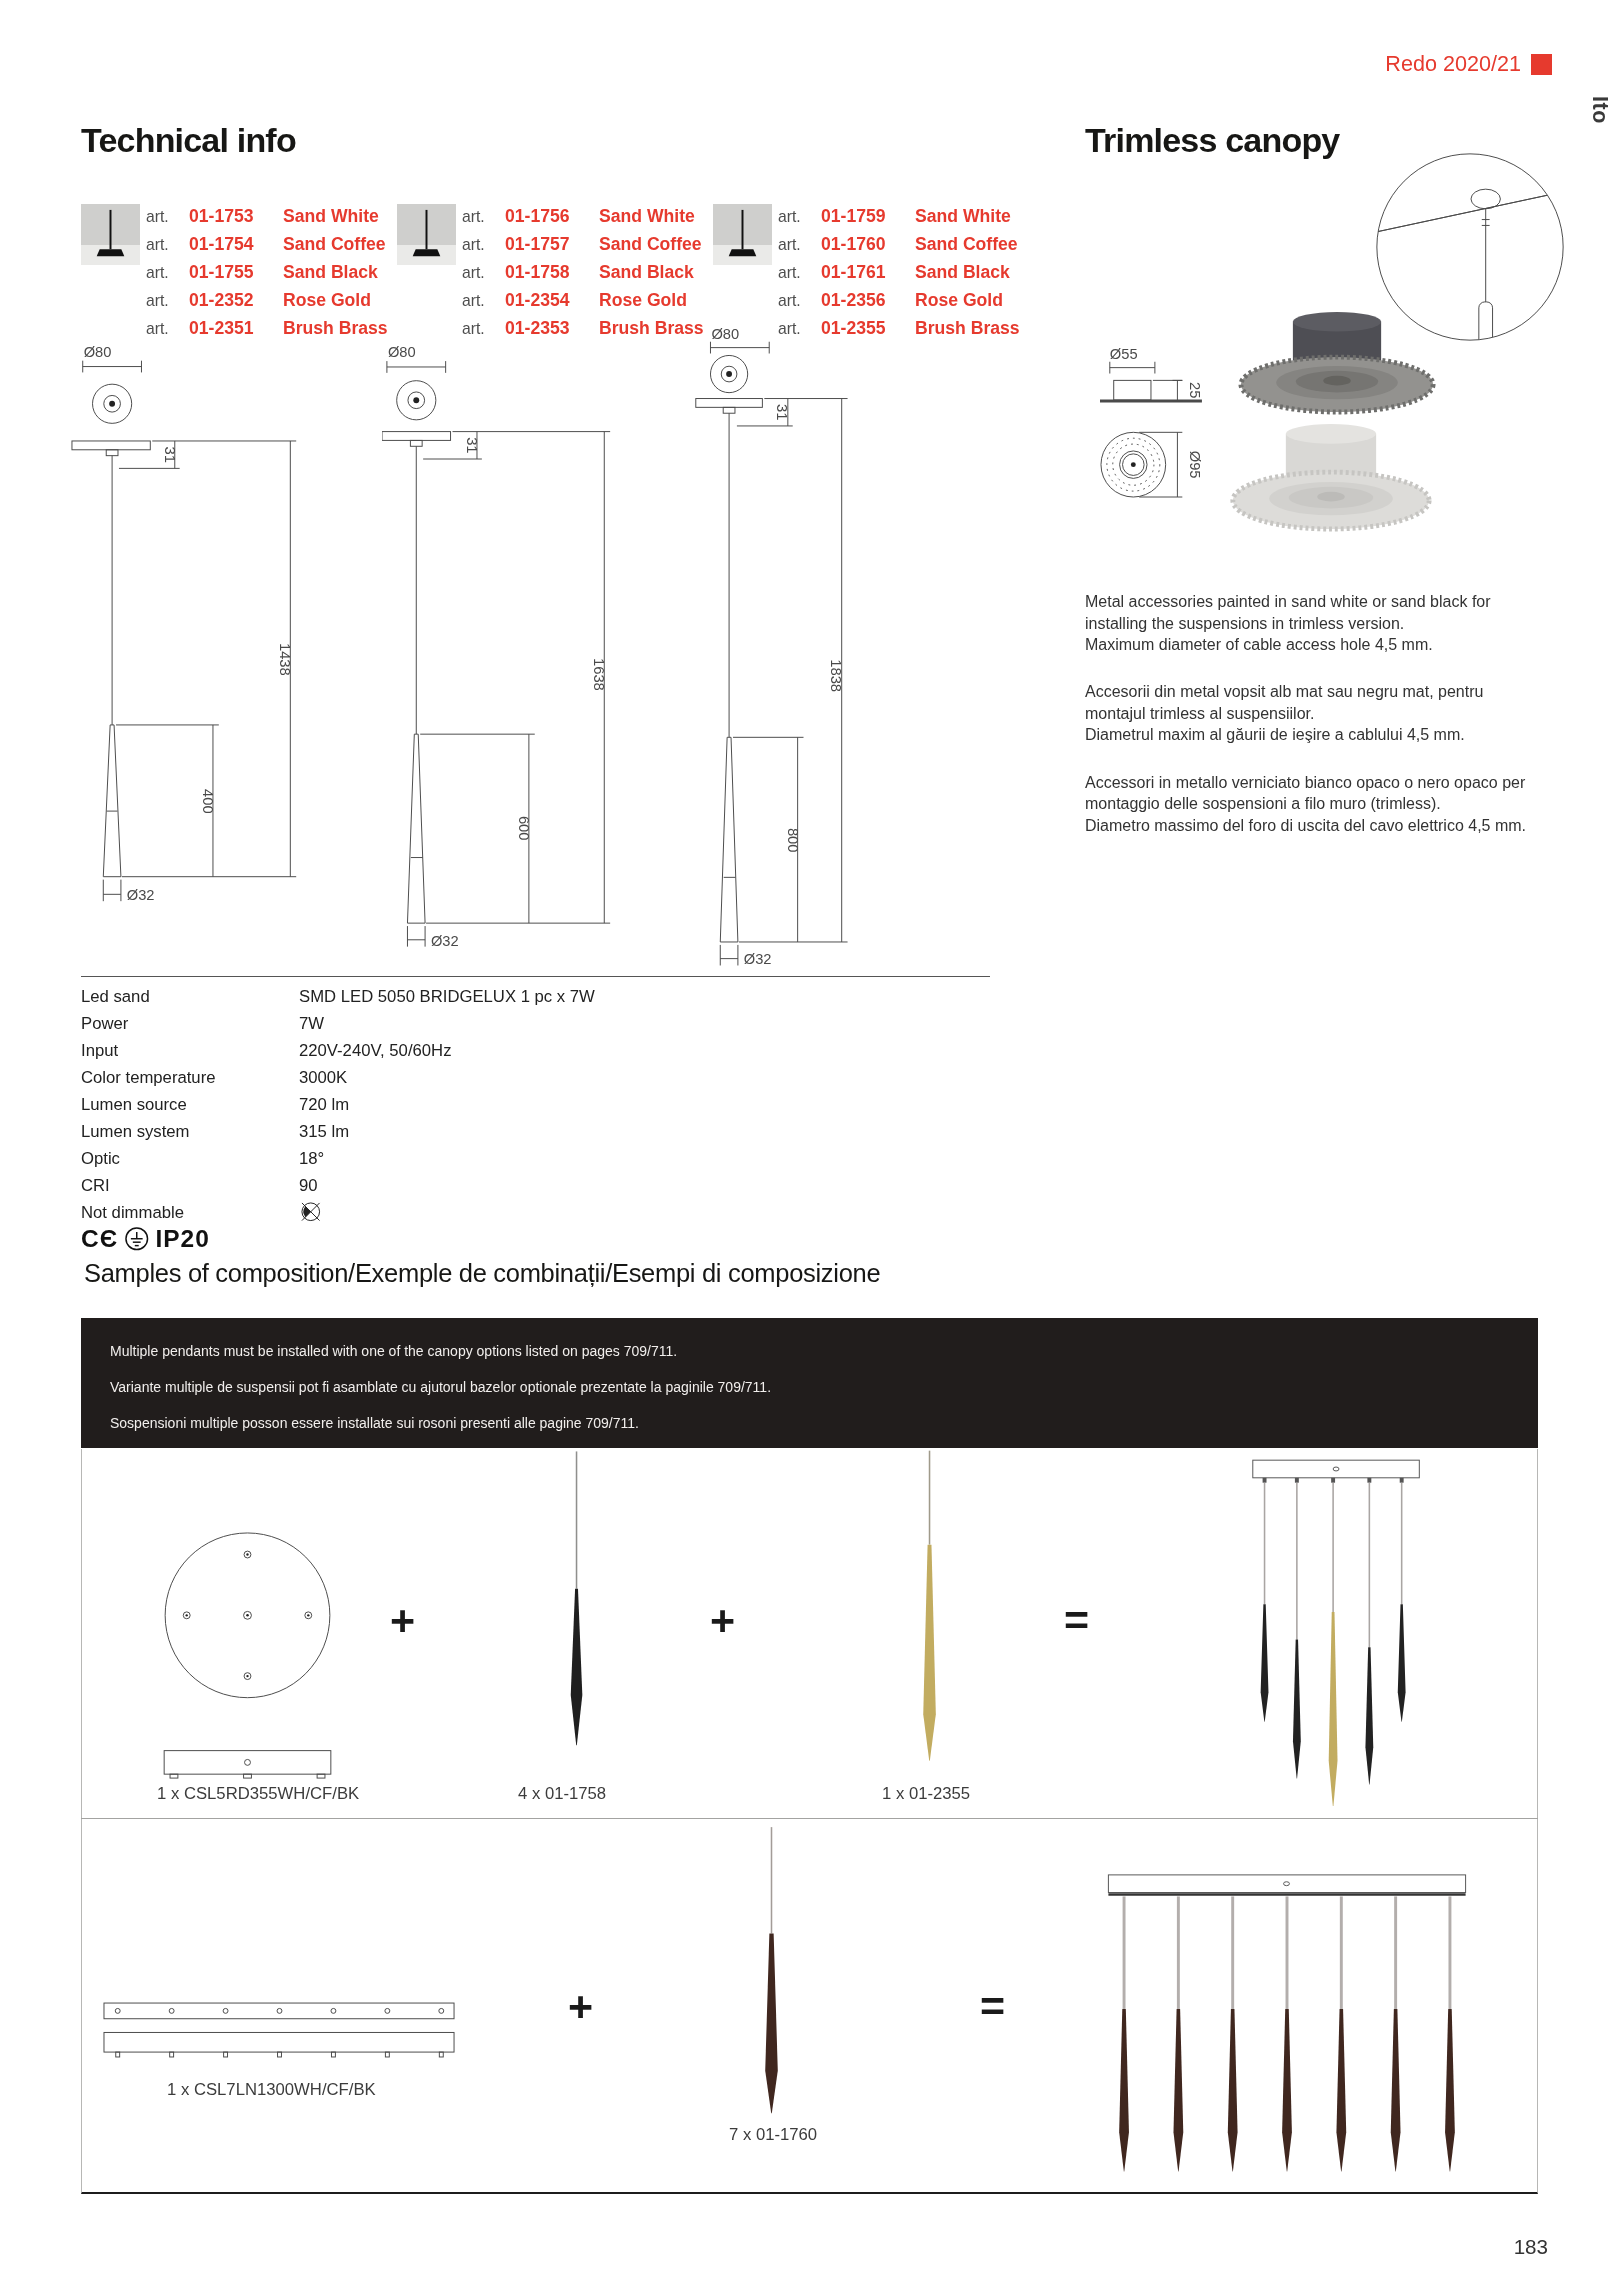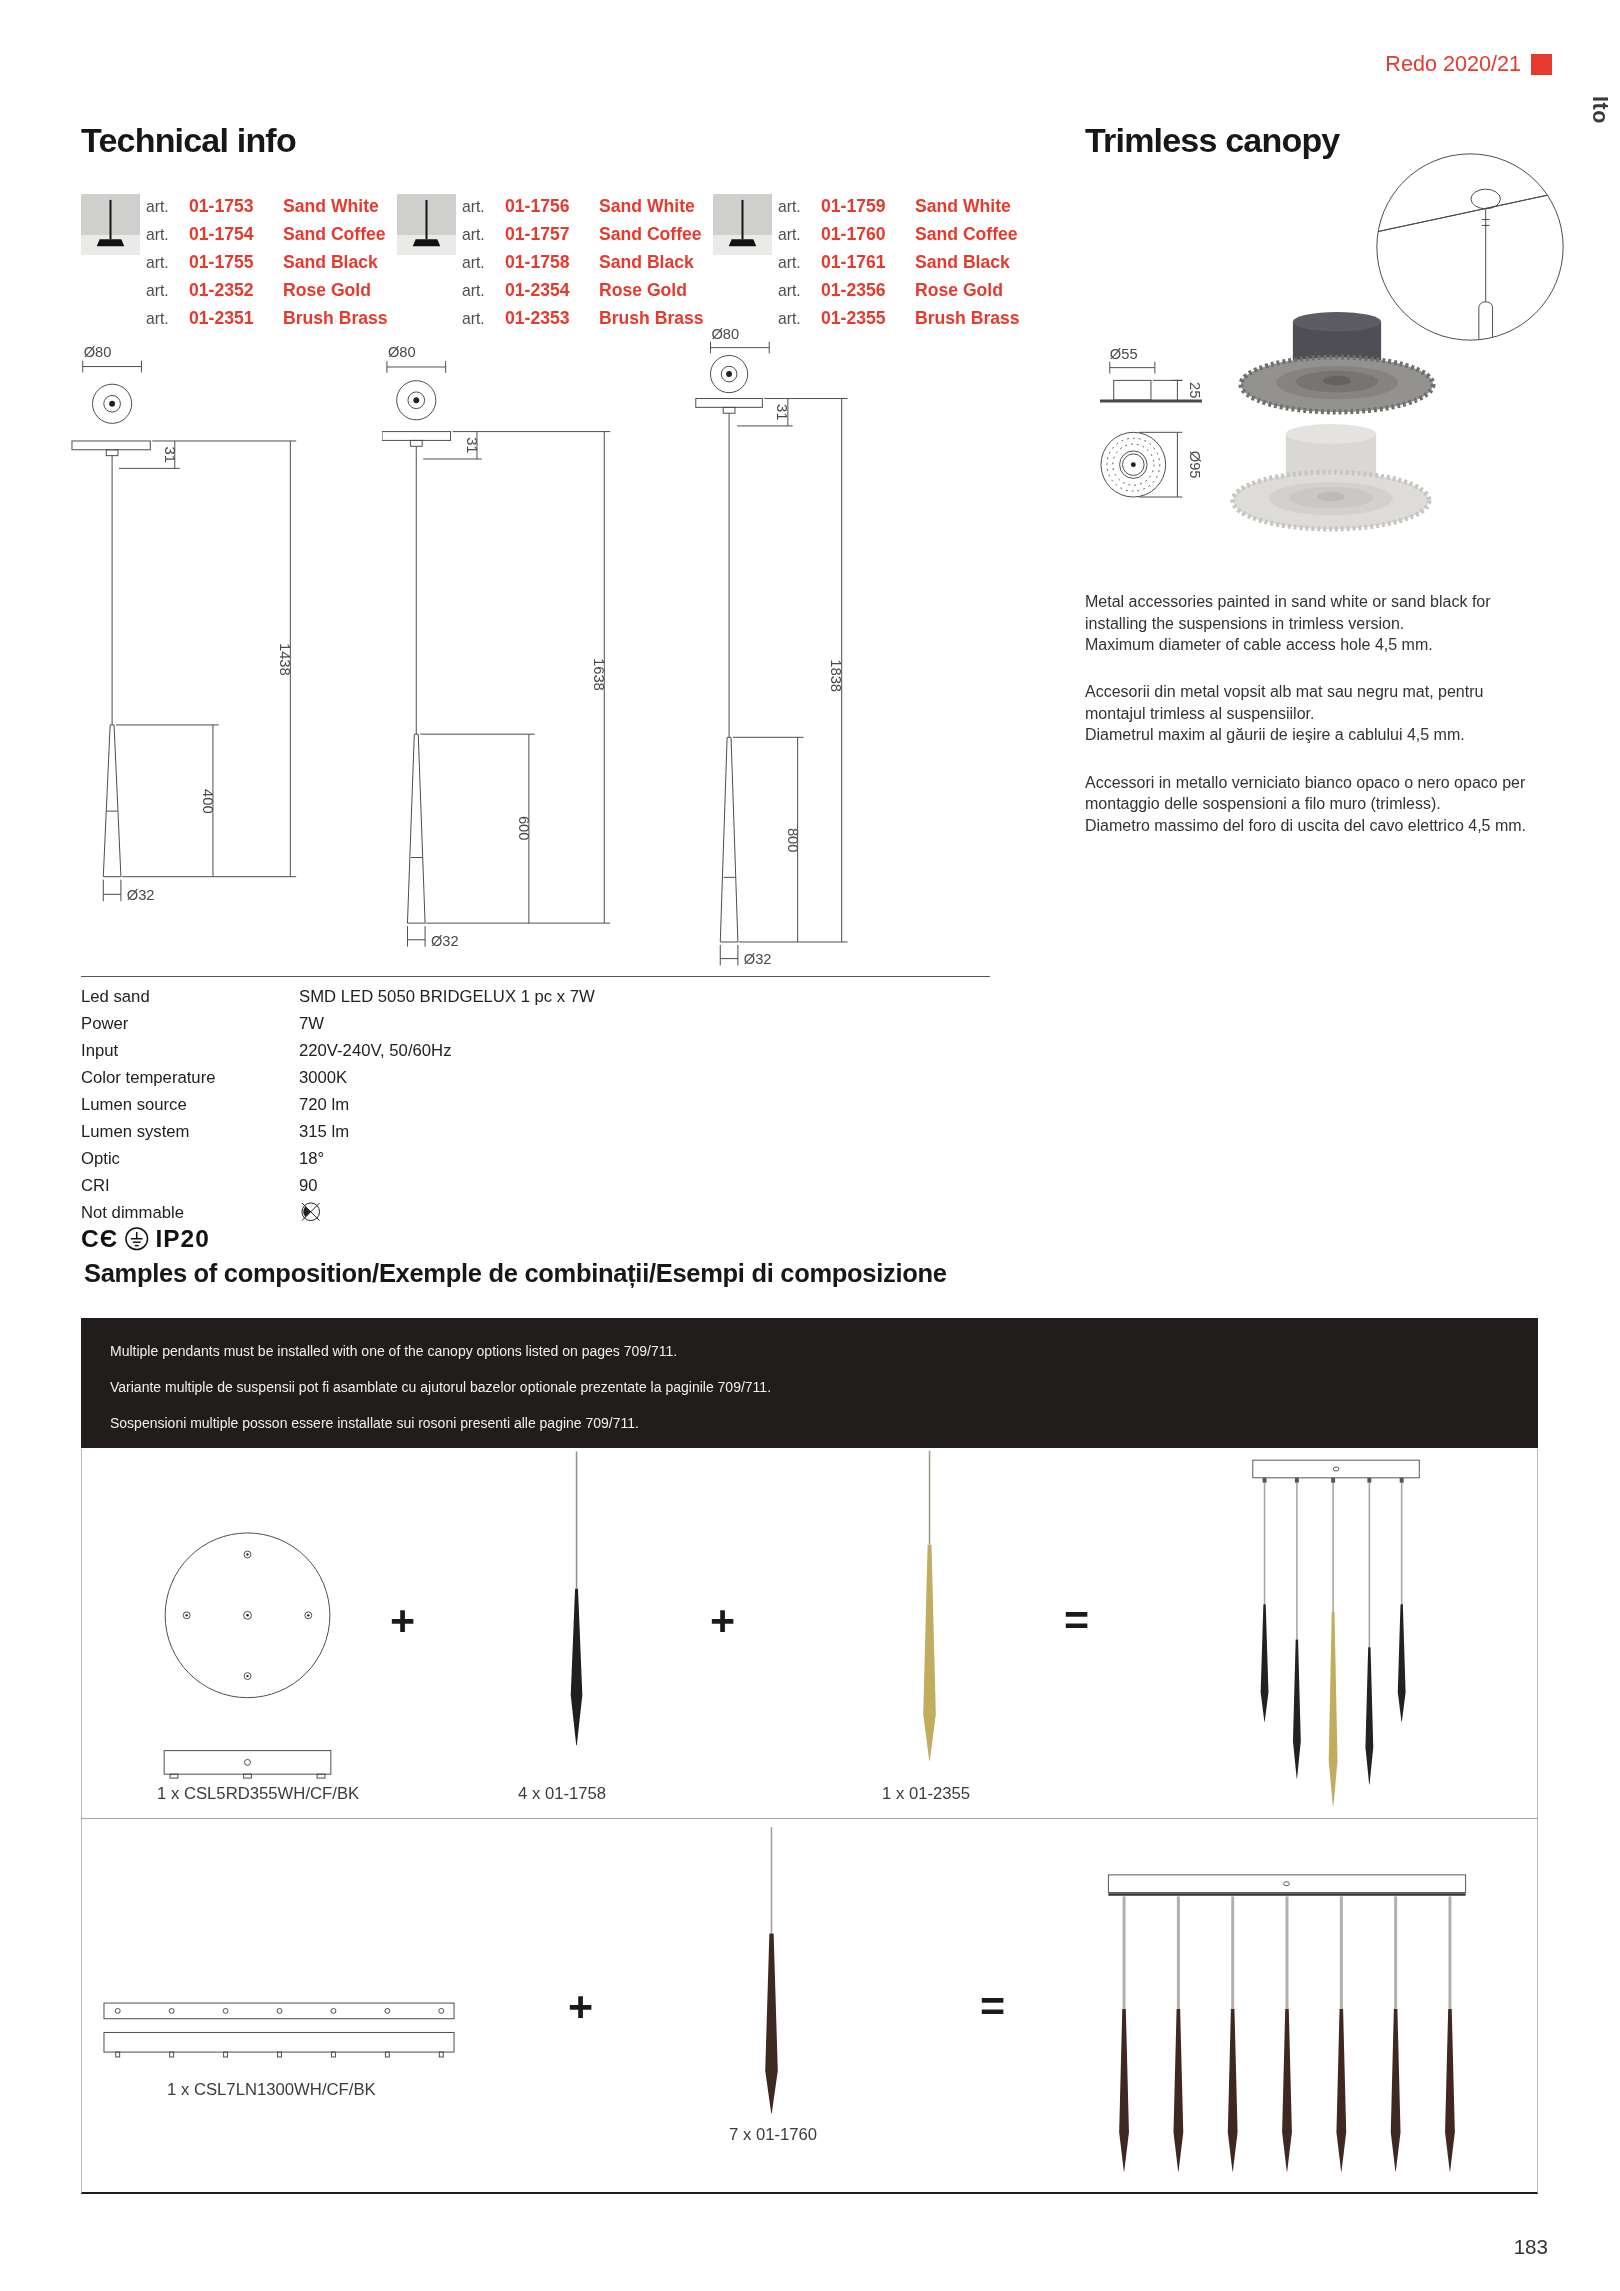--- a/index.html
+++ b/index.html
@@ -10,21 +10,21 @@
   
   .brand{position:absolute;left:1313px;top:51px;width:208px;text-align:right;
          font-size:21.6px;color:#e63a2e;}
   .brand-square{position:absolute;left:1531px;top:54px;width:20.6px;height:20.6px;background:#e63a2e;}
   .ito-vert{position:absolute;left:1613px;top:96px;transform:rotate(90deg);
             transform-origin:0 0;font-size:21.6px;font-weight:700;color:#3a3a3a;letter-spacing:0.5px;}
 
   .h1{position:absolute;font-size:34px;font-weight:700;letter-spacing:-0.8px;color:#171715;}
 
   
-  .art-group{position:absolute;top:192px;width:323px;height:147px;}
+  .art-group{position:absolute;top:202px;width:323px;height:147px;}
   .thumb{position:absolute;left:0;top:2px;width:59px;height:61px;
          background:linear-gradient(#cfcfcd 0 68%, #eaeae8 68% 100%);}
   .art-rows{position:absolute;left:65px;top:0;}
   .art-row{height:28px;line-height:28px;white-space:nowrap;}
   .art-prefix{display:inline-block;width:43px;font-size:15.7px;color:#4d4d4d;}
   .art-code{display:inline-block;width:94px;font-size:17.6px;font-weight:700;color:#e63a2e;}
   .art-finish{font-size:17.6px;font-weight:700;color:#e63a2e;}
   .canopy-rows .art-row{height:29px;line-height:29px;}
   .canopy-rows .art-code{width:110px;}
 
@@ -43,21 +43,21 @@
 
   
   .spec-rule{position:absolute;left:81px;top:976px;width:909px;height:1px;background:#555;}
   .specs{position:absolute;left:81px;top:983px;width:912px;}
   .spec-row{height:27px;line-height:27px;font-size:16.7px;color:#222;white-space:nowrap;}
   .spec-label{display:inline-block;width:218px;}
   .cert-row{position:absolute;left:81px;top:1225px;display:flex;align-items:center;gap:5.9px;}
   .cert-text{font-size:24.5px;font-weight:700;color:#111;letter-spacing:1px;}
 
   
-  .samples-title{position:absolute;left:84px;top:1259px;font-size:25.5px;font-weight:700;
+  .samples-title{position:absolute;left:84px;top:1259px;font-size:25.5px;font-weight:400;
                  letter-spacing:-0.3px;color:#171715;}
   .banner{position:absolute;left:81px;top:1318px;width:1457px;height:130px;
           padding:0;box-sizing:border-box;}
   .banner-inner{padding:14.7px 0 0 29px;font-size:14px;line-height:36px;color:#f2efed;}
   .samples-box{position:absolute;left:81px;top:1449px;width:1457px;height:745px;
                border-left:1px solid #b7b7b5;border-right:1px solid #b7b7b5;
                border-bottom:2px solid #1c1c1c;box-sizing:border-box;}
   .row-divider{position:absolute;left:81px;top:1818px;width:1457px;height:1px;background:#a3a3a1;}
   .op{position:absolute;font-size:43px;font-weight:700;color:#1a1a1a;}
   .sample-label{position:absolute;font-size:16.7px;color:#3c3c3c;white-space:nowrap;}

